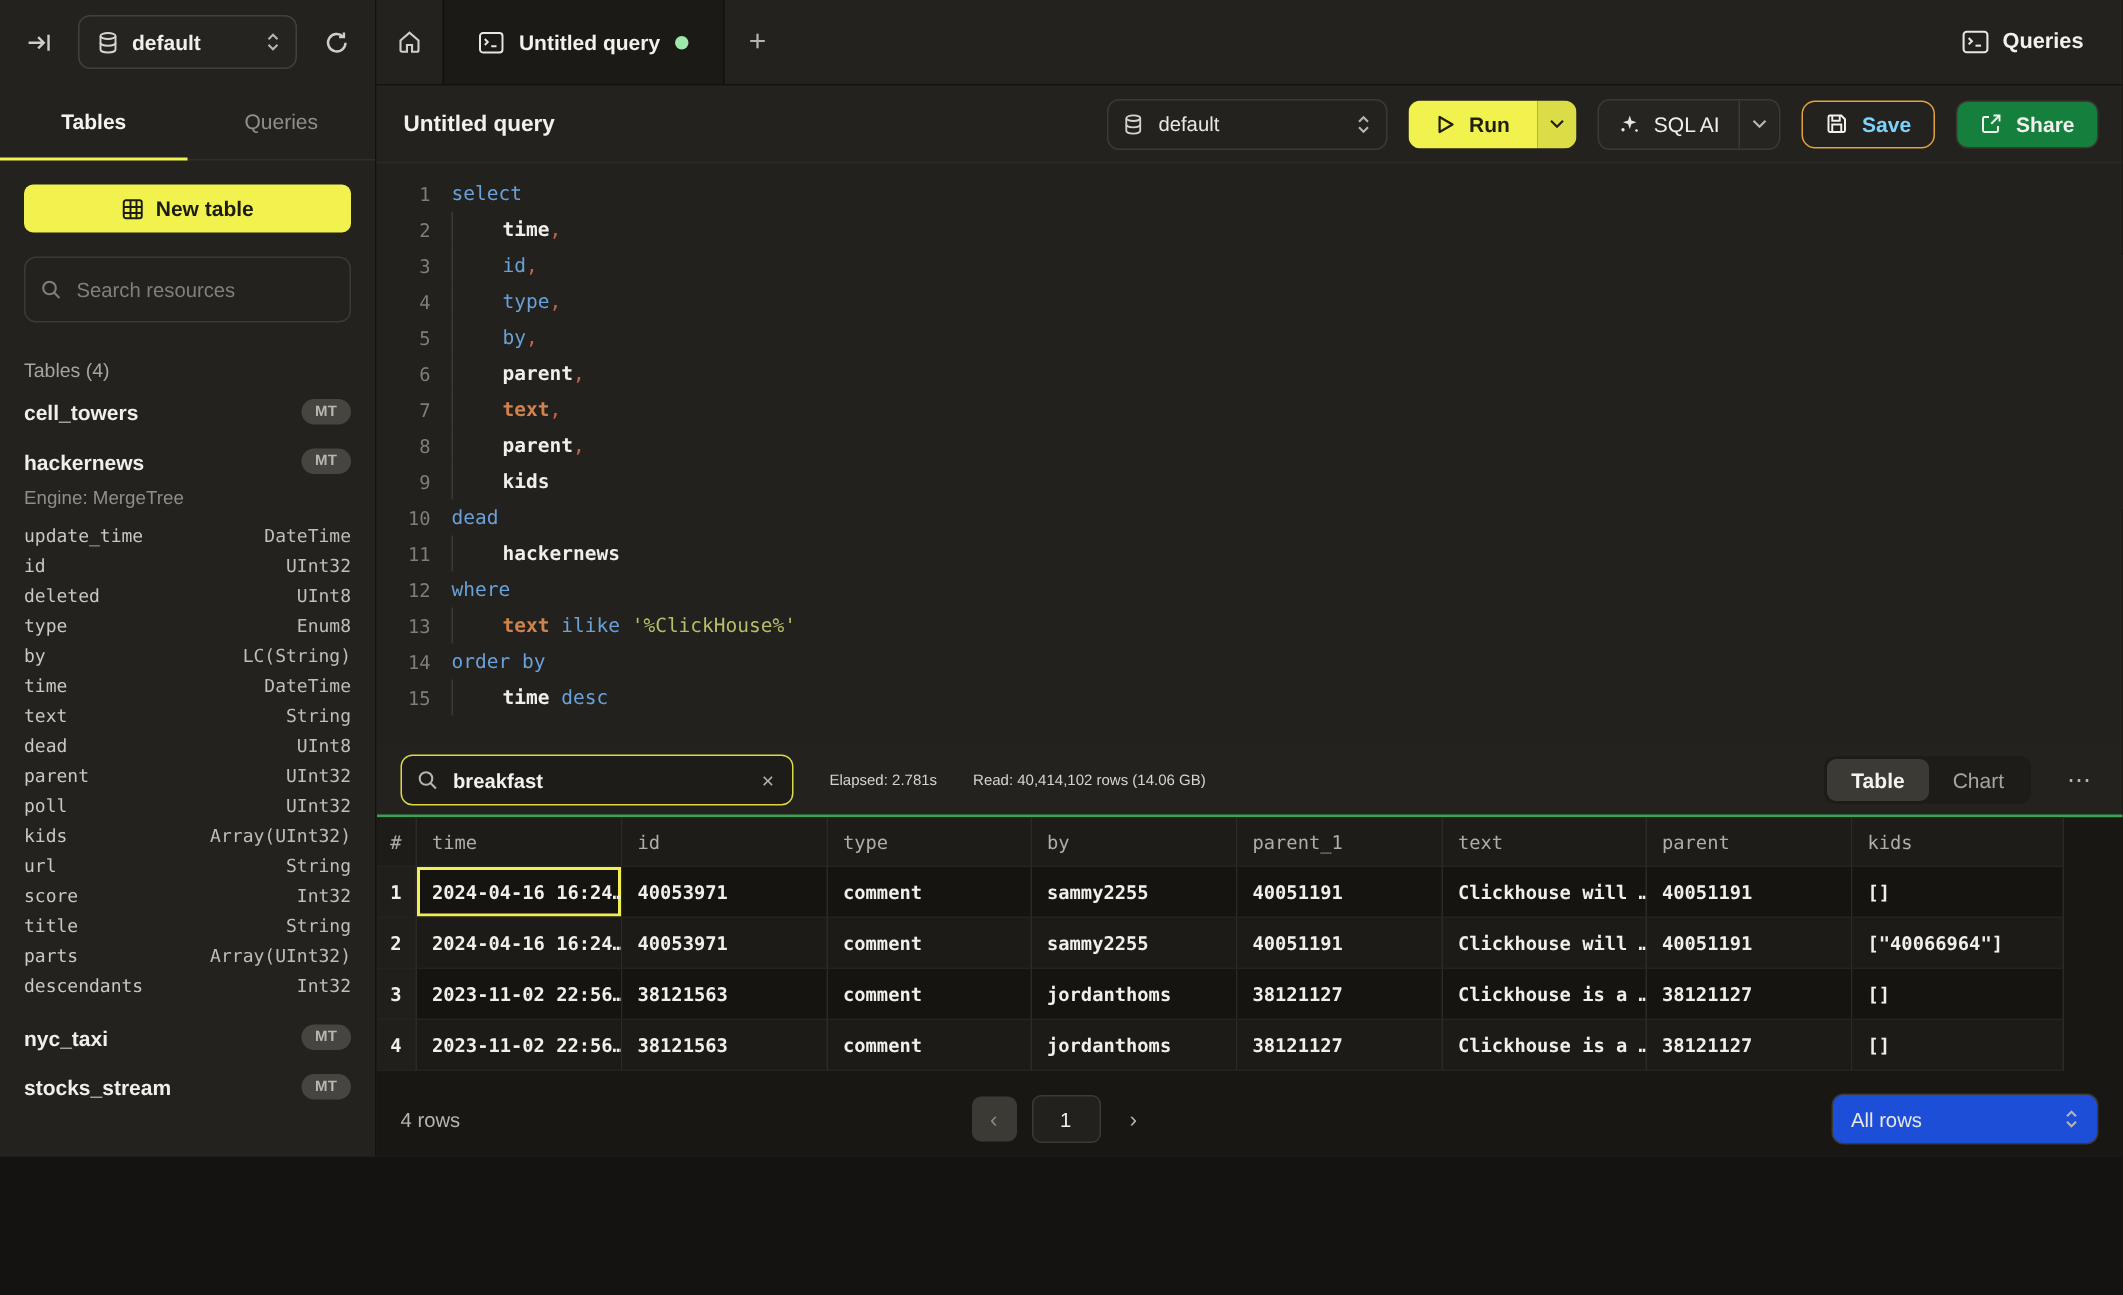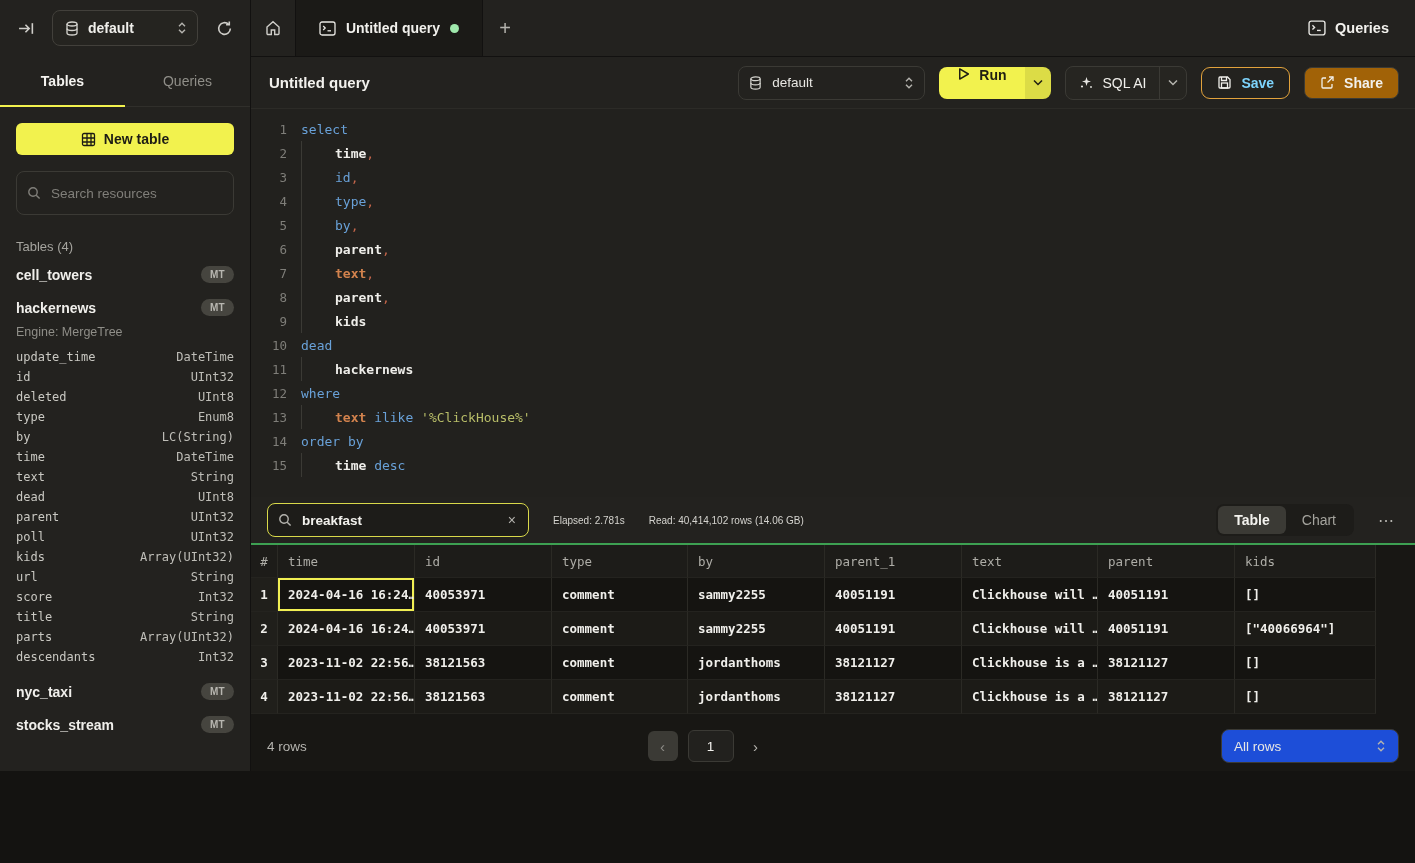--- a/index.html
+++ b/index.html
@@ -43,27 +43,27 @@
   .plus-btn{width:44px;display:flex;align-items:center;justify-content:center;color:#b5b4af;font-size:20px;cursor:pointer;}
   .topbar-spacer{flex:1;}
   .queries-btn{display:flex;align-items:center;gap:9px;padding:0 26px;color:#f2f1ed;font-size:14.5px;font-weight:600;cursor:pointer;}
 
   .query-header{height:51px;flex:none;display:flex;align-items:center;padding:0 16px;border-bottom:1px solid #2c2b27;background:#23221f;gap:14px;}
   .qh-title{font-size:15px;font-weight:600;color:#f2f1ed;margin-left:2px;}
   .qh-controls{margin-left:auto;display:flex;align-items:center;gap:14px;}
   .qh-select{display:flex;align-items:center;gap:10px;height:32px;width:165px;padding:0 10px;border:1px solid #3b3a35;border-radius:8px;background:#23221f;cursor:pointer;}
   .qh-select .lbl{font-size:13.5px;color:#e8e7e3;flex:1;}
   .run-btn{display:flex;height:32px;border-radius:8px;overflow:hidden;cursor:pointer;}
-  .run-main{display:flex;gap:9px;background:#f2f24e;color:#201f12;font-size:14px;font-weight:600;padding:0 18px;}
+  .run-main{display:flex;align-items:center;gap:9px;background:#f2f24e;color:#201f12;font-size:14px;font-weight:600;padding:0 18px;}
   .run-caret{width:26px;background:#dcdc46;display:flex;align-items:center;justify-content:center;color:#201f12;}
   .sqlai-btn{display:flex;height:32px;border:1px solid #3b3a35;border-radius:8px;overflow:hidden;background:#262521;cursor:pointer;}
   .sqlai-main{display:flex;align-items:center;gap:9px;padding:0 13px;font-size:14px;color:#f0efeb;}
   .sqlai-caret{width:26px;border-left:1px solid #3b3a35;display:flex;align-items:center;justify-content:center;color:#b5b4af;}
   .save-btn{display:flex;align-items:center;gap:9px;height:32px;padding:0 15px;border:1.5px solid #e2a23c;border-radius:9px;background:transparent;color:#7dd3fc;font-size:14px;font-weight:600;cursor:pointer;font-family:inherit;}
-  .share-btn{display:flex;align-items:center;gap:9px;height:32px;padding:0 15px;border:1px solid #3b3a35;border-radius:8px;background:#a16207;color:#f2f1ed;font-size:14px;font-weight:600;cursor:pointer;font-family:inherit;}
+  .share-btn{display:flex;align-items:center;gap:9px;height:32px;padding:0 15px;border:1px solid #3b3a35;border-radius:8px;background:#15803d;color:#f2f1ed;font-size:14px;font-weight:600;cursor:pointer;font-family:inherit;}
 
   
   .editor{height:380px;flex:none;background:#22211e;padding-top:8px;font-family:"DejaVu Sans Mono",monospace;font-size:13px;cursor:text;}
   .ed-line{display:flex;height:24px;align-items:center;}
   .ed-ln{width:26px;flex:none;text-align:right;color:#7f7e79;margin:0 14px 0 10px;font-size:12.5px;}
   .ed-indent{width:33px;flex:none;align-self:stretch;border-left:1px solid #3b3a35;}
   .tok-kw,.tok-blu{color:#69a1d8;}
   .tok-wht{color:#efeeea;font-weight:700;}
   .tok-org{color:#d2824d;font-weight:700;}
   .tok-str{color:#b8bd68;}

